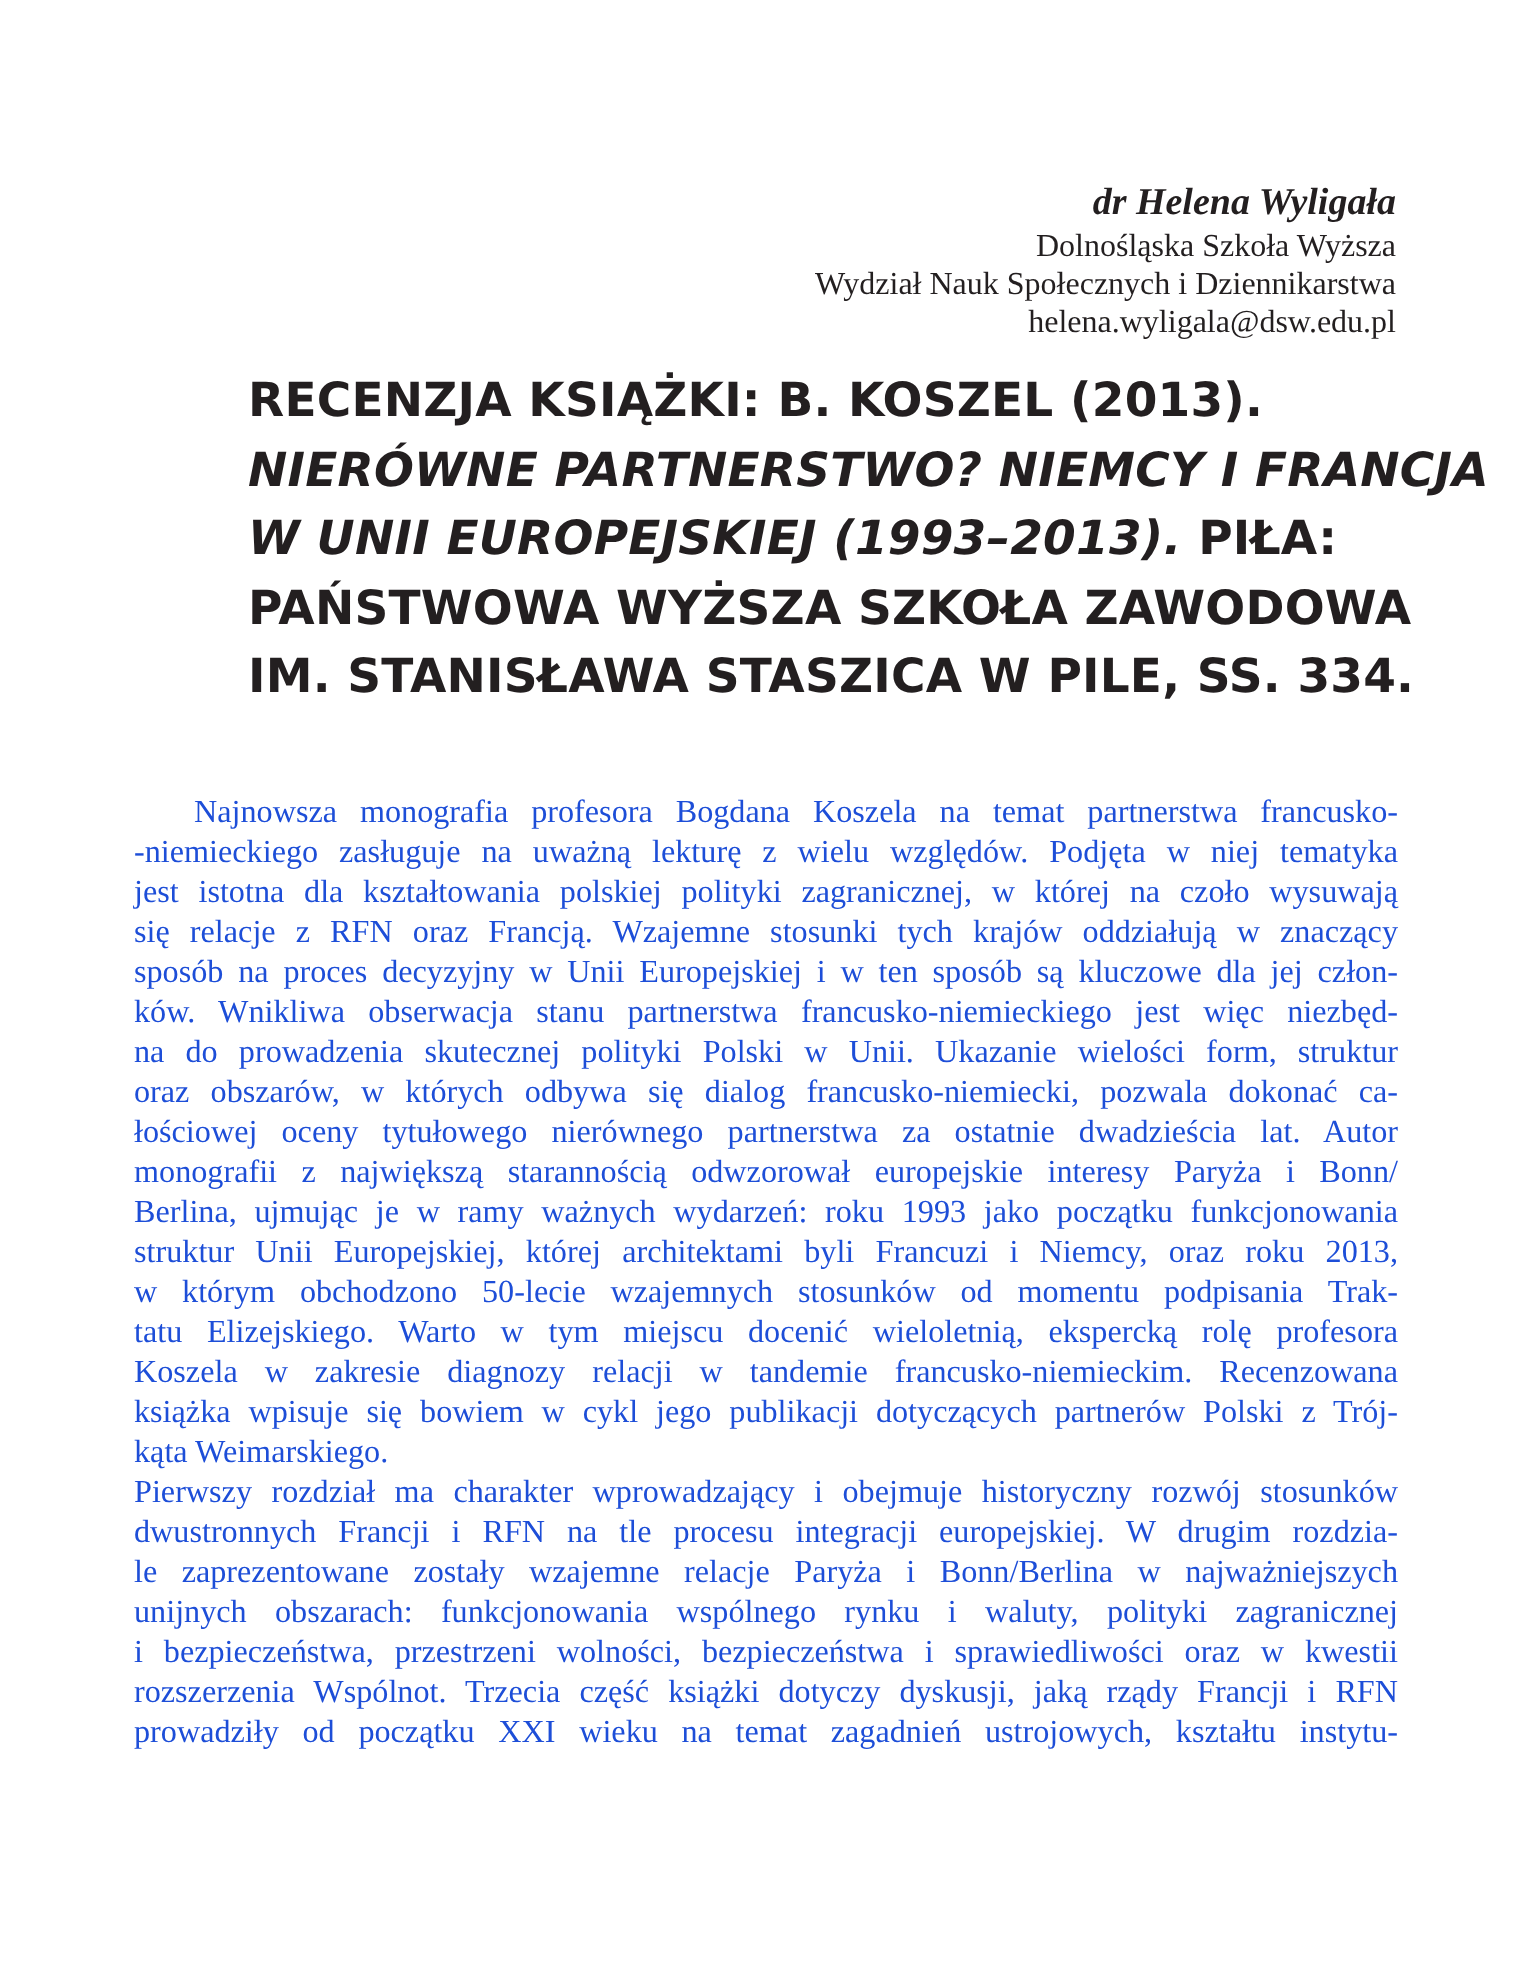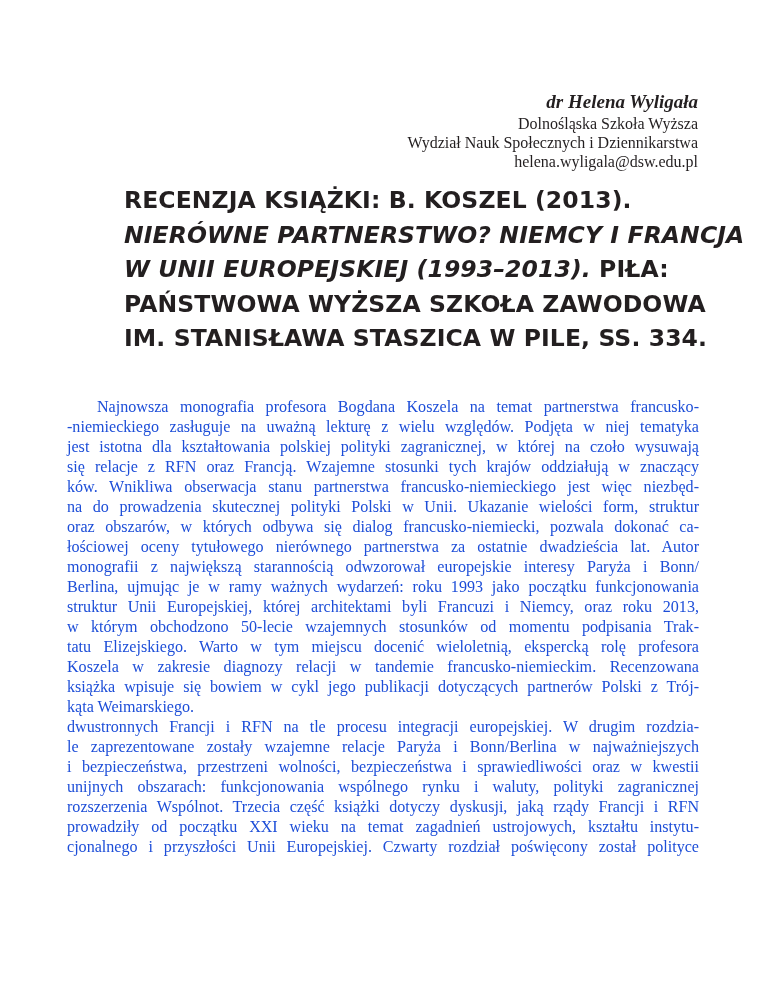--- a/index.html
+++ b/index.html
@@ -95,35 +95,36 @@
   <span class="title-line">PAŃSTWOWA WYŻSZA SZKOŁA ZAWODOWA</span>
   <span class="title-line">IM. STANISŁAWA STASZICA W PILE, SS. 334.</span>
 </h1>
 
 <div class="body-text">
   <div class="para">
       <span class="body-line indent">Najnowsza monografia profesora Bogdana Koszela na temat partnerstwa francusko-</span>
       <span class="body-line">-niemieckiego zasługuje na uważną lekturę z wielu względów. Podjęta w niej tematyka</span>
       <span class="body-line">jest istotna dla kształtowania polskiej polityki zagranicznej, w której na czoło wysuwają</span>
       <span class="body-line">się relacje z RFN oraz Francją. Wzajemne stosunki tych krajów oddziałują w znaczący</span>
+      <span class="body-line">sposób na proces decyzyjny w Unii Europejskiej i w ten sposób są kluczowe dla jej człon-</span>
       <span class="body-line">ków. Wnikliwa obserwacja stanu partnerstwa francusko-niemieckiego jest więc niezbęd-</span>
       <span class="body-line">na do prowadzenia skutecznej polityki Polski w Unii. Ukazanie wielości form, struktur</span>
       <span class="body-line">oraz obszarów, w których odbywa się dialog francusko-niemiecki, pozwala dokonać ca-</span>
       <span class="body-line">łościowej oceny tytułowego nierównego partnerstwa za ostatnie dwadzieścia lat. Autor</span>
       <span class="body-line">monografii z największą starannością odwzorował europejskie interesy Paryża i Bonn/</span>
       <span class="body-line">Berlina, ujmując je w ramy ważnych wydarzeń: roku 1993 jako początku funkcjonowania</span>
       <span class="body-line">struktur Unii Europejskiej, której architektami byli Francuzi i Niemcy, oraz roku 2013,</span>
       <span class="body-line">w którym obchodzono 50-lecie wzajemnych stosunków od momentu podpisania Trak-</span>
       <span class="body-line">tatu Elizejskiego. Warto w tym miejscu docenić wieloletnią, ekspercką rolę profesora</span>
       <span class="body-line">Koszela w zakresie diagnozy relacji w tandemie francusko-niemieckim. Recenzowana</span>
       <span class="body-line">książka wpisuje się bowiem w cykl jego publikacji dotyczących partnerów Polski z Trój-</span>
       <span class="body-line last">kąta Weimarskiego.</span>
     </div>
   <div class="para">
+      <span class="body-line">Pierwszy rozdział ma charakter wprowadzający i obejmuje historyczny rozwój stosunków</span>
       <span class="body-line">dwustronnych Francji i RFN na tle procesu integracji europejskiej. W drugim rozdzia-</span>
       <span class="body-line">le zaprezentowane zostały wzajemne relacje Paryża i Bonn/Berlina w najważniejszych</span>
+      <span class="body-line">unijnych obszarach: funkcjonowania wspólnego rynku i waluty, polityki zagranicznej</span>
       <span class="body-line">i bezpieczeństwa, przestrzeni wolności, bezpieczeństwa i sprawiedliwości oraz w kwestii</span>
-      <span class="body-line">unijnych obszarach: funkcjonowania wspólnego rynku i waluty, polityki zagranicznej</span>
       <span class="body-line">rozszerzenia Wspólnot. Trzecia część książki dotyczy dyskusji, jaką rządy Francji i RFN</span>
       <span class="body-line">prowadziły od początku XXI wieku na temat zagadnień ustrojowych, kształtu instytu-</span>
-      <span class="body-line">cjonalnego i przyszłości Unii Europejskiej. Czwarty rozdział poświęcony został polityce</span>
     </div>
 </div>
 
 </body></html>

